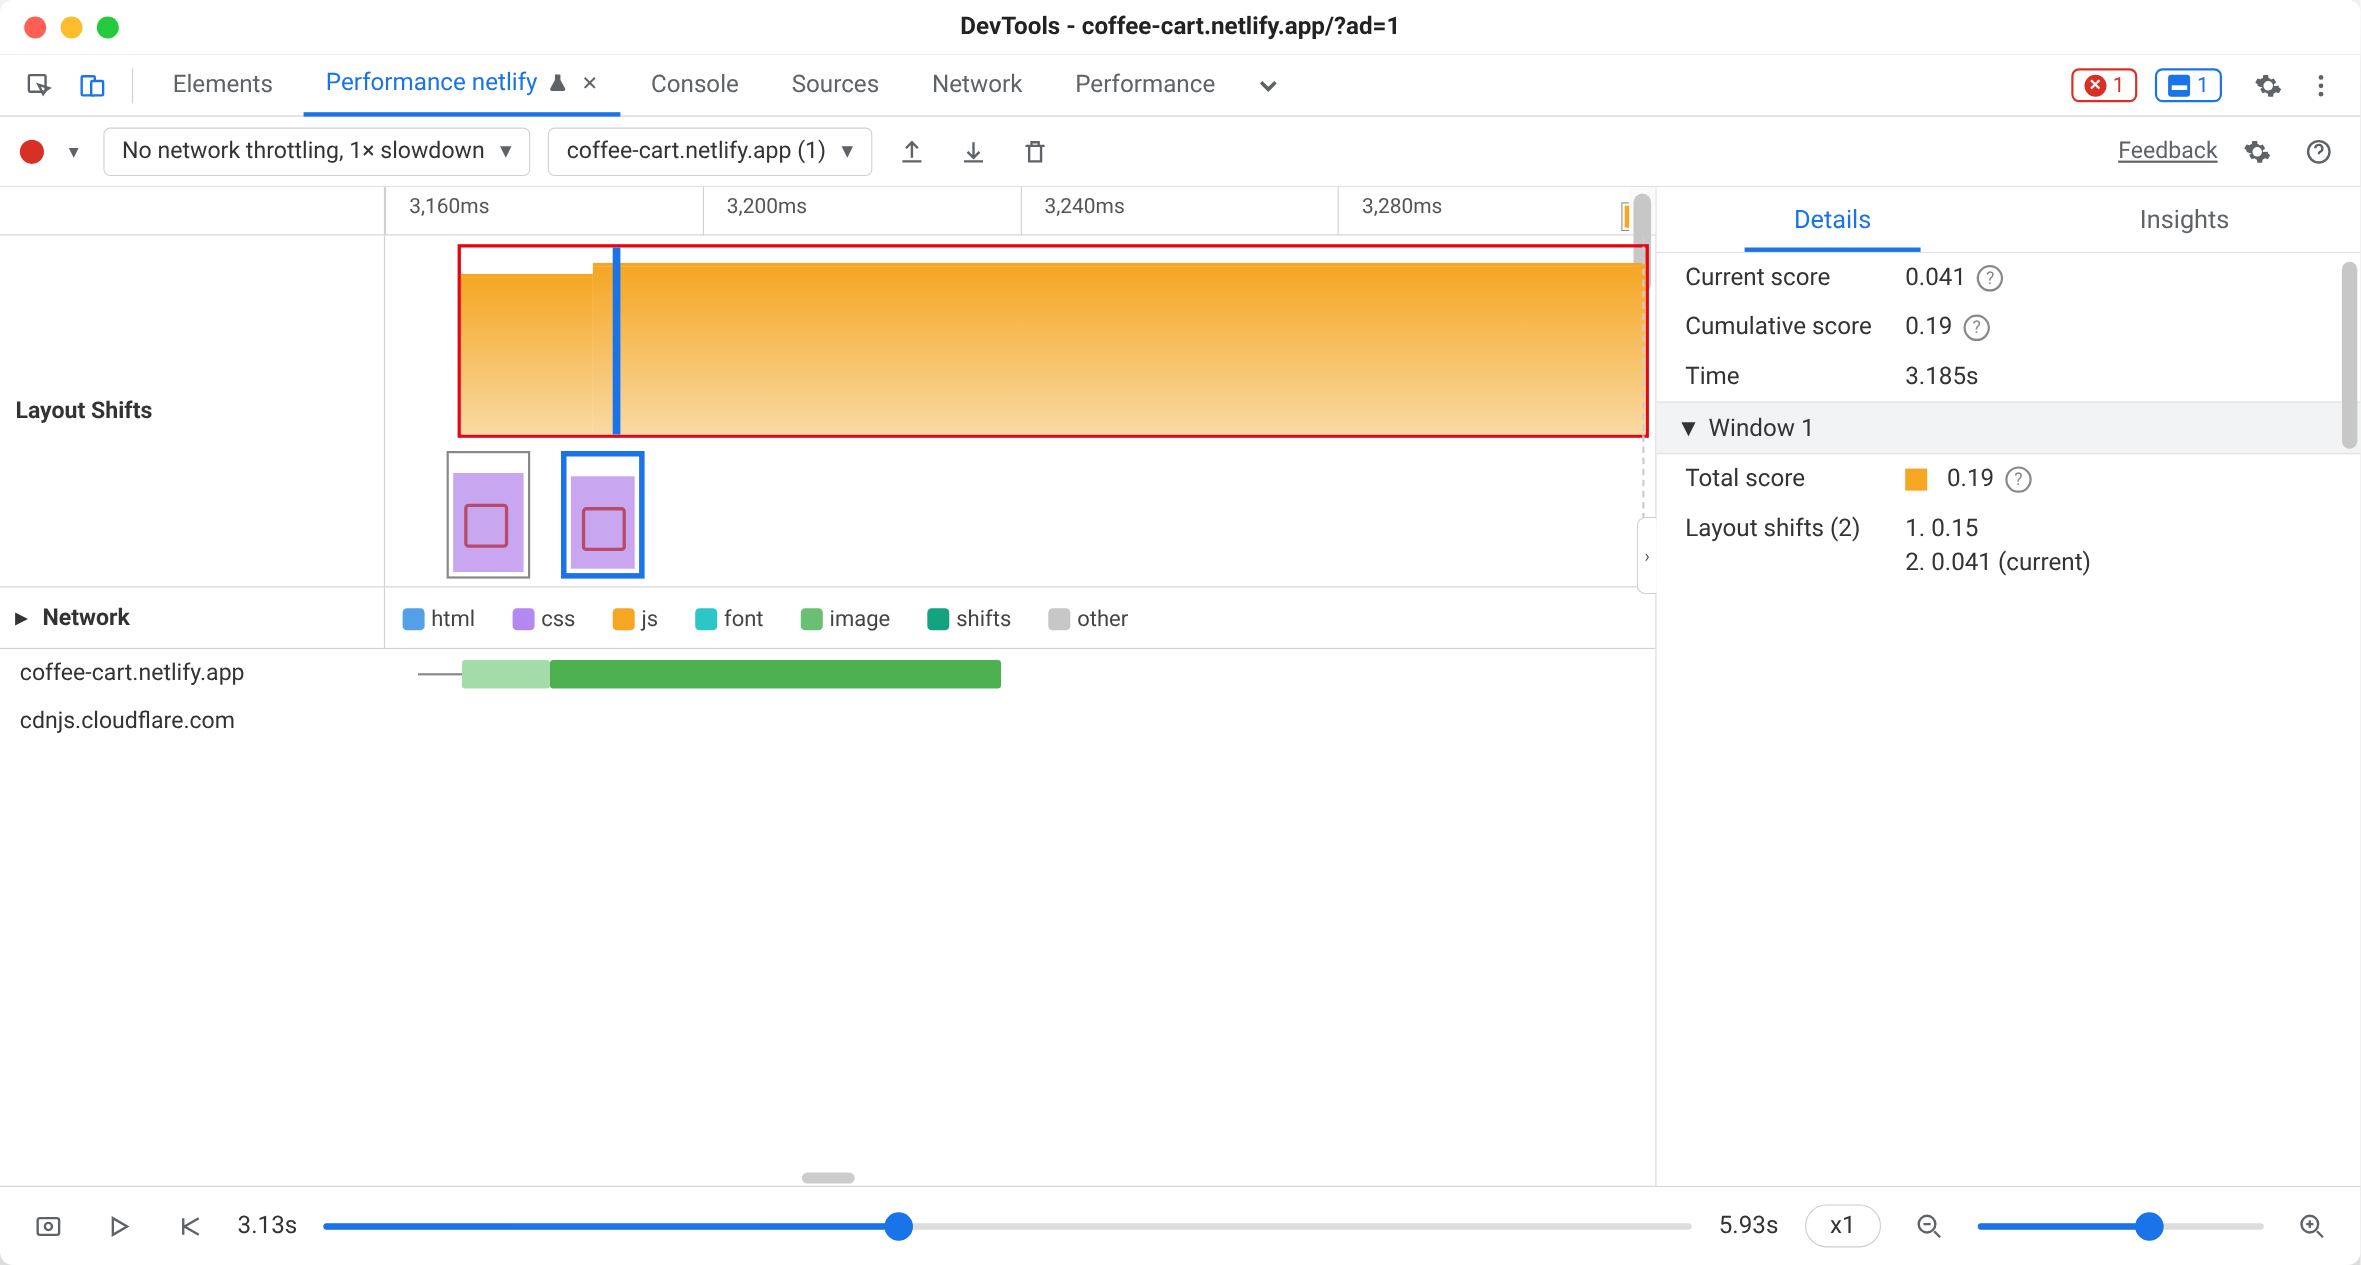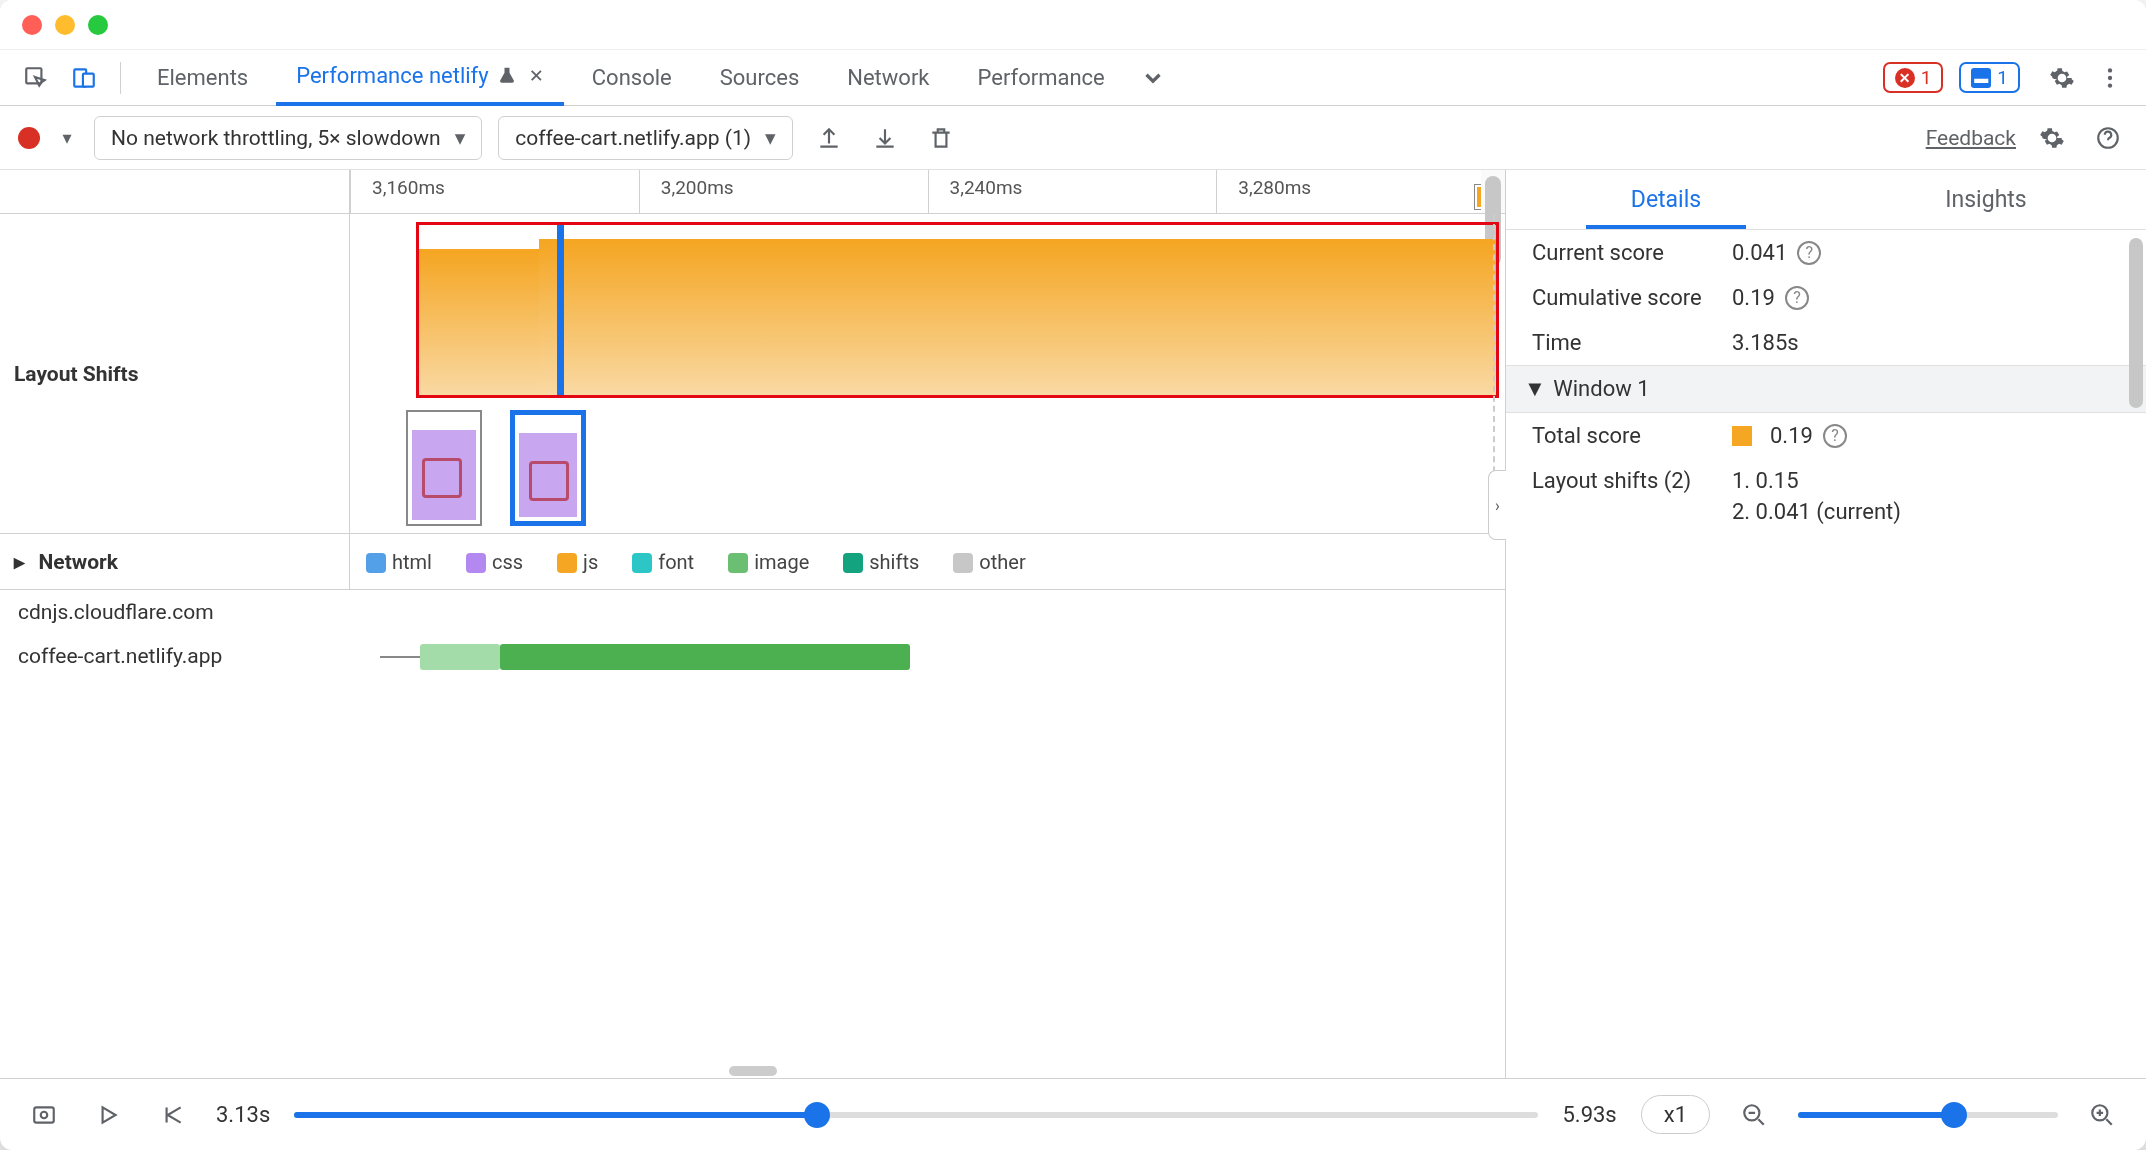--- a/index.html
+++ b/index.html
@@ -104,20 +104,21 @@
 <body>
 
 <div class="window">
 
   <div class="titlebar">
     <div class="traffic">
       <div class="dot red"></div>
       <div class="dot yellow"></div>
       <div class="dot green"></div>
     </div>
+    <div class="titlebar-title">DevTools - coffee-cart.netlify.app/?ad=1</div>
   </div>
 
   <div class="tabs-row">
     <div class="icon-btn">
       <svg viewBox="0 0 24 24" fill="none" stroke="currentColor" stroke-width="2">
           <rect x="3" y="3" width="14" height="14" rx="1"></rect>
           <path d="M11 11 l9 3 -3 2 -2 3 z"></path>
         </svg>
     </div>
     <div class="icon-btn" style="color:#1a73e8">
@@ -174,21 +175,21 @@
           <circle cx="12" cy="12" r="2"></circle>
           <circle cx="12" cy="19" r="2"></circle>
         </svg>
     </div>
   </div>
 
   <div class="toolbar">
     <div class="record-dot"></div>
     <div class="icon-btn" style="width:22px">▾</div>
     <div class="select-box">
-      <span>No network throttling, 5× slowdown</span>
+      <span>No network throttling, 1× slowdown</span>
       <span class="chev">▾</span>
     </div>
     <div class="select-box">
       <span>coffee-cart.netlify.app (1)</span>
       <span class="chev">▾</span>
     </div>
     <div class="icon-btn">
       <svg viewBox="0 0 24 24" fill="none" stroke="#5f6368" stroke-width="2">
           <path d="M12 17V4m-5 5 5-5 5 5M4 20h16"></path>
         </svg>
@@ -268,30 +269,30 @@
           <span><span class="swatch" style="background:#b388f0"></span><span>css</span></span>
           <span><span class="swatch" style="background:#f5a623"></span><span>js</span></span>
           <span><span class="swatch" style="background:#2dc6c6"></span><span>font</span></span>
           <span><span class="swatch" style="background:#6bbf72"></span><span>image</span></span>
           <span><span class="swatch" style="background:#14a37f"></span><span>shifts</span></span>
           <span><span class="swatch" style="background:#c7c7c7"></span><span>other</span></span>
         </div>
       </div>
 
       <div class="net-row">
-        <div class="net-label">cdnjs.cloudflare.com</div>
-        <div class="net-track"></div>
-      </div>
-      <div class="net-row">
         <div class="net-label">coffee-cart.netlify.app</div>
         <div class="net-track">
           <div class="net-whisker" style="left:30px; width:40px"></div>
           <div class="net-bar" style="left:70px; width:80px; background:#a4dca9"></div>
           <div class="net-bar" style="left:150px; width:410px; background:#4caf50"></div>
         </div>
+      </div>
+      <div class="net-row">
+        <div class="net-label">cdnjs.cloudflare.com</div>
+        <div class="net-track"></div>
       </div>
 
       <div class="scrub-handle"></div>
     </div>
 
     <div class="right-col">
       <div class="expand-handle">›</div>
       <div class="rtabs">
         <div class="rtab active">
             <span>Details</span>

